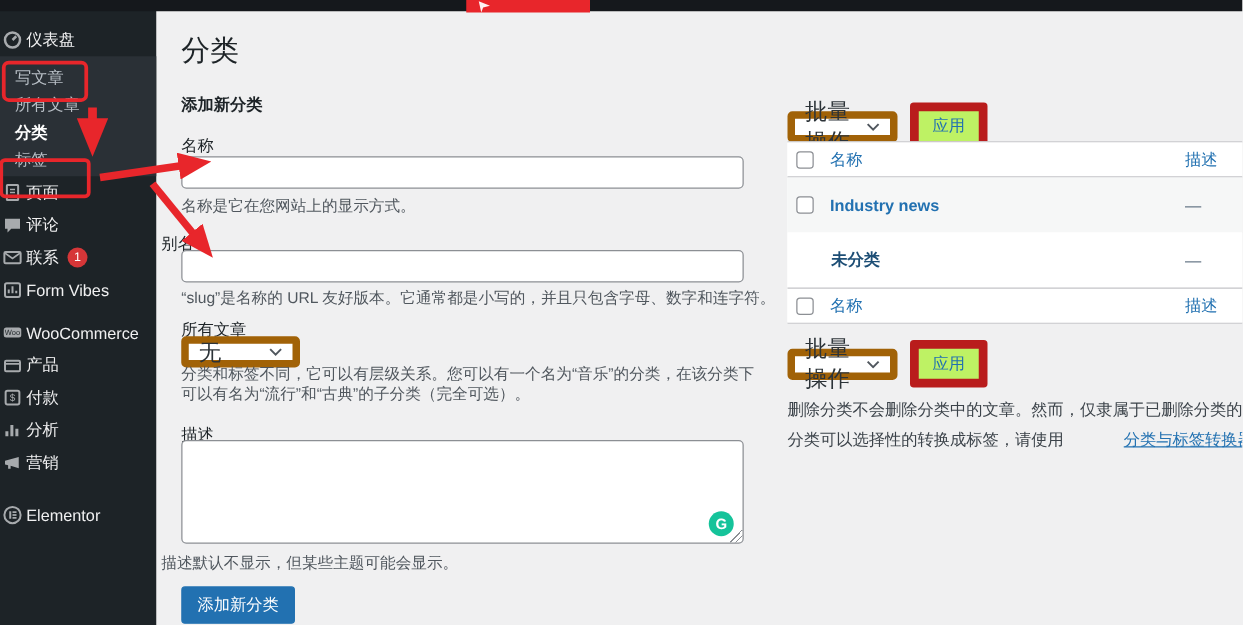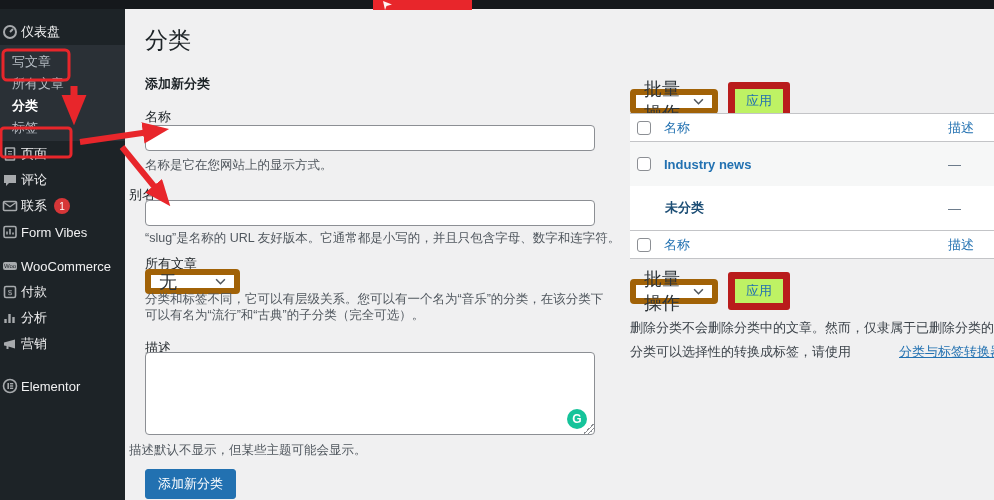--- a/index.html
+++ b/index.html
@@ -191,20 +191,29 @@
       <svg viewBox="0 0 16 16" width="16" height="16">
           <rect x="1" y="4" width="14" height="8" rx="2" fill="currentColor"></rect>
           <text x="8" y="10.3" text-anchor="middle" font-size="6" fill="#1d2327" font-family="inherit">Woo</text>
         </svg>
     </span>
     <span>WooCommerce</span>
   </div>
   <div class="menu-item">
     <span class="ico">
       <svg viewBox="0 0 16 16" width="16" height="16">
+          <rect x="2" y="4.5" width="12" height="8.5" rx="1" fill="none" stroke="currentColor" stroke-width="1.6"></rect>
+          <path d="M2 7h12" stroke="currentColor" stroke-width="1.4"></path>
+        </svg>
+    </span>
+    <span>产品</span>
+  </div>
+  <div class="menu-item">
+    <span class="ico">
+      <svg viewBox="0 0 16 16" width="16" height="16">
           <rect x="2.5" y="2.5" width="11" height="11" rx="1.5" fill="none" stroke="currentColor" stroke-width="1.6"></rect>
           <text x="8" y="11" text-anchor="middle" font-size="8" fill="currentColor" font-family="inherit">$</text>
         </svg>
     </span>
     <span>付款</span>
   </div>
   <div class="menu-item">
     <span class="ico">
       <svg viewBox="0 0 16 16" width="16" height="16">
           <path d="M3.5 13V9M7.5 13V4M11.5 13V7" stroke="currentColor" stroke-width="2.4"></path>

